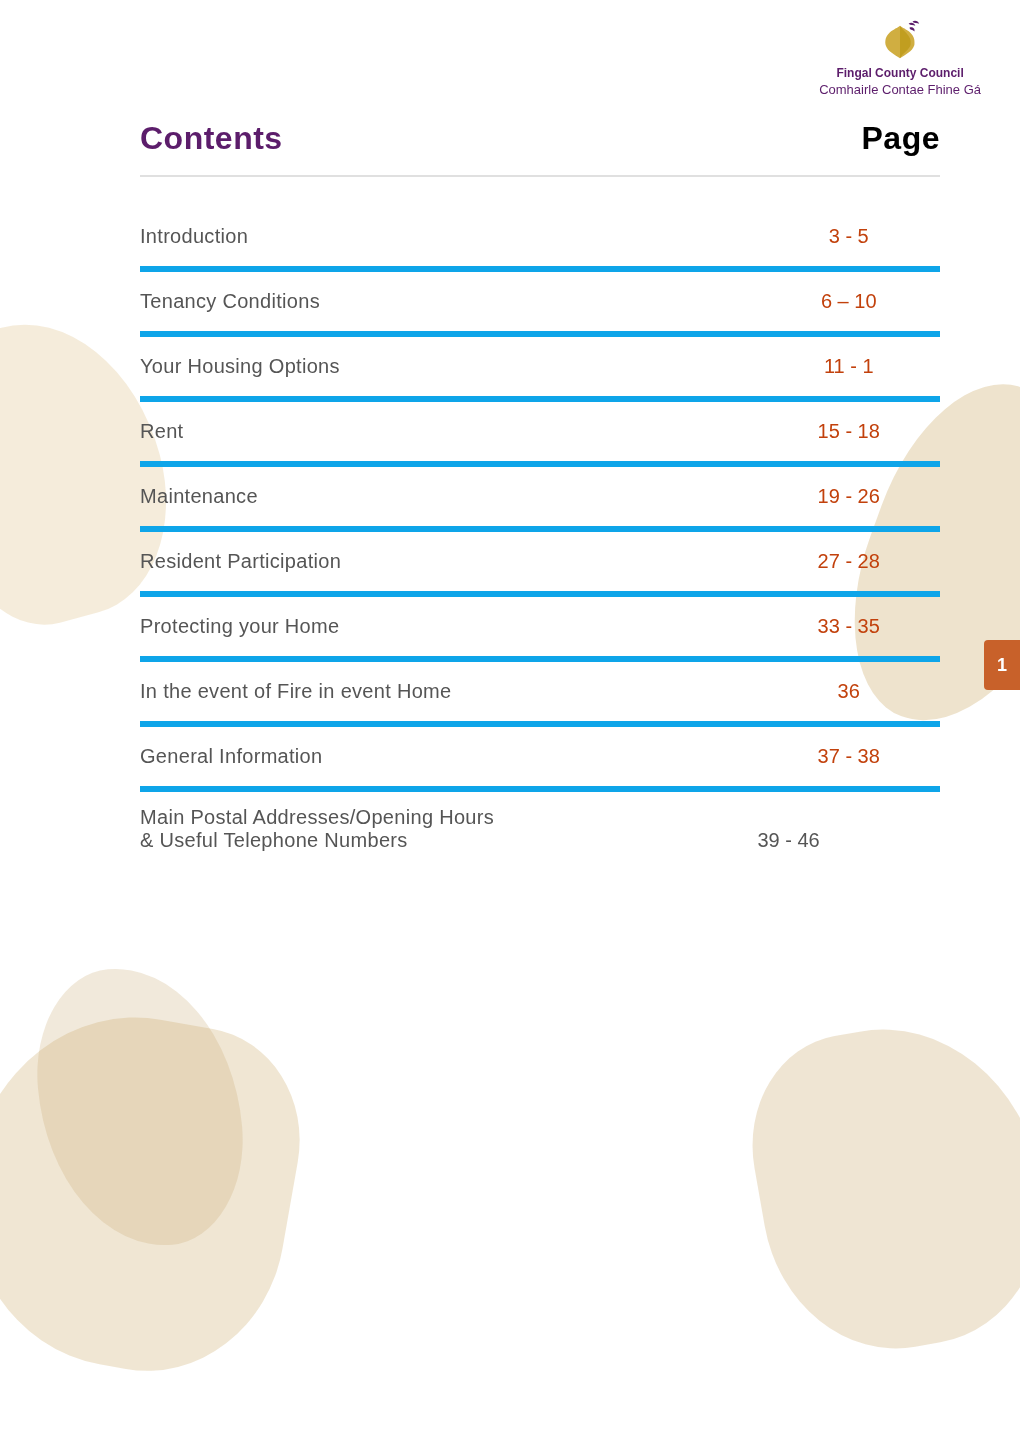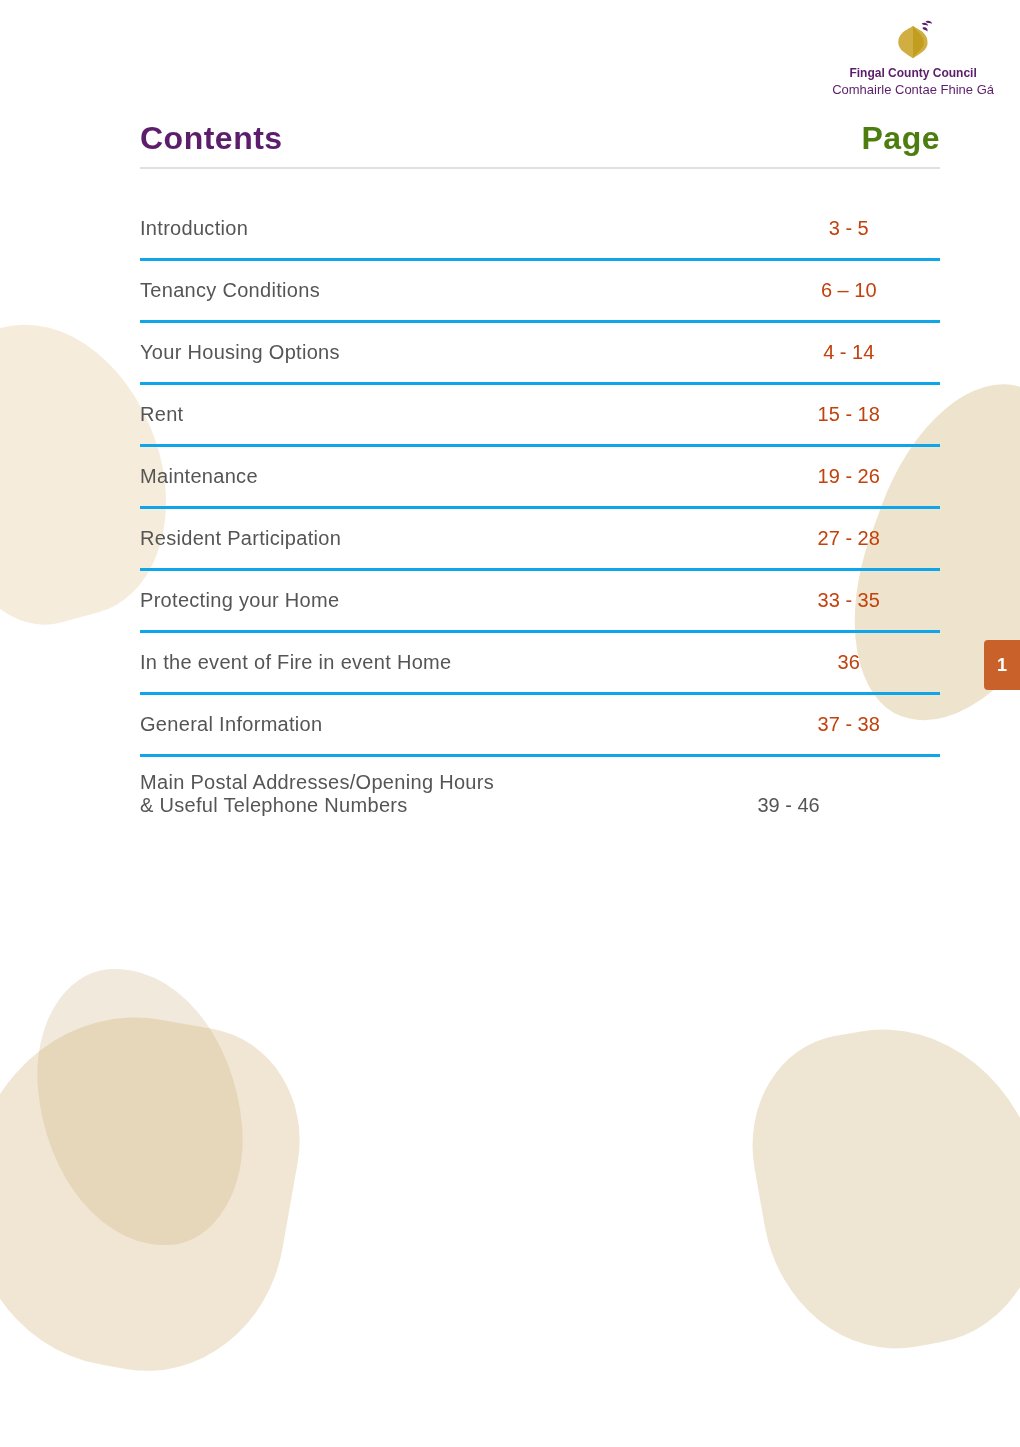--- a/index.html
+++ b/index.html
@@ -97,21 +97,21 @@
     .page-tab span {
       color: white;
       font-size: 18px;
       font-weight: bold;
     }
 
     
     .header {
       position: absolute;
       top: 18px;
-      right: 26px;
+      right: 39px;
       display: flex;
       flex-direction: column;
       align-items: center;
       z-index: 10;
     }
 
     .logo-icon {
       width: 48px;
       height: 48px;
     }
@@ -137,46 +137,46 @@
       padding: 120px 80px 60px 140px;
     }
 
     
     .contents-header {
       display: flex;
       justify-content: space-between;
       align-items: flex-end;
       margin-bottom: 30px;
       border-bottom: 2px solid #e0e0e0;
-      padding-bottom: 10px;
+      padding-bottom: 18px;
     }
 
     .contents-title {
       font-size: 32px;
       font-weight: 900;
       color: #5c1d6b;
       letter-spacing: 0.5px;
     }
 
     .page-header {
       font-size: 32px;
       font-weight: 900;
-      color: #4d7c0f;
+      color: #000000;
       letter-spacing: 0.5px;
     }
 
     
     .toc-table {
       width: 100%;
       border-collapse: collapse;
       margin-top: 10px;
     }
 
     .toc-table tr {
-      border-bottom: 3px solid #0ea5e9;
+      border-bottom: 6px solid #0ea5e9;
     }
 
     .toc-table tr:last-child {
       border-bottom: none;
     }
 
     .toc-item-label {
       font-size: 20px;
       color: #555555;
       padding: 18px 0;
@@ -263,21 +263,21 @@
       <tr>
         <td class="toc-item-label">Introduction</td>
         <td class="toc-item-page">3 - 5</td>
       </tr>
       <tr>
         <td class="toc-item-label">Tenancy Conditions</td>
         <td class="toc-item-page">6 – 10</td>
       </tr>
       <tr>
         <td class="toc-item-label">Your Housing Options</td>
-        <td class="toc-item-page">4 - 14</td>
+        <td class="toc-item-page">11 - 1</td>
       </tr>
       <tr>
         <td class="toc-item-label">Rent</td>
         <td class="toc-item-page">15 - 18</td>
       </tr>
       <tr>
         <td class="toc-item-label">Maintenance</td>
         <td class="toc-item-page">19 - 26</td>
       </tr>
       <tr>

